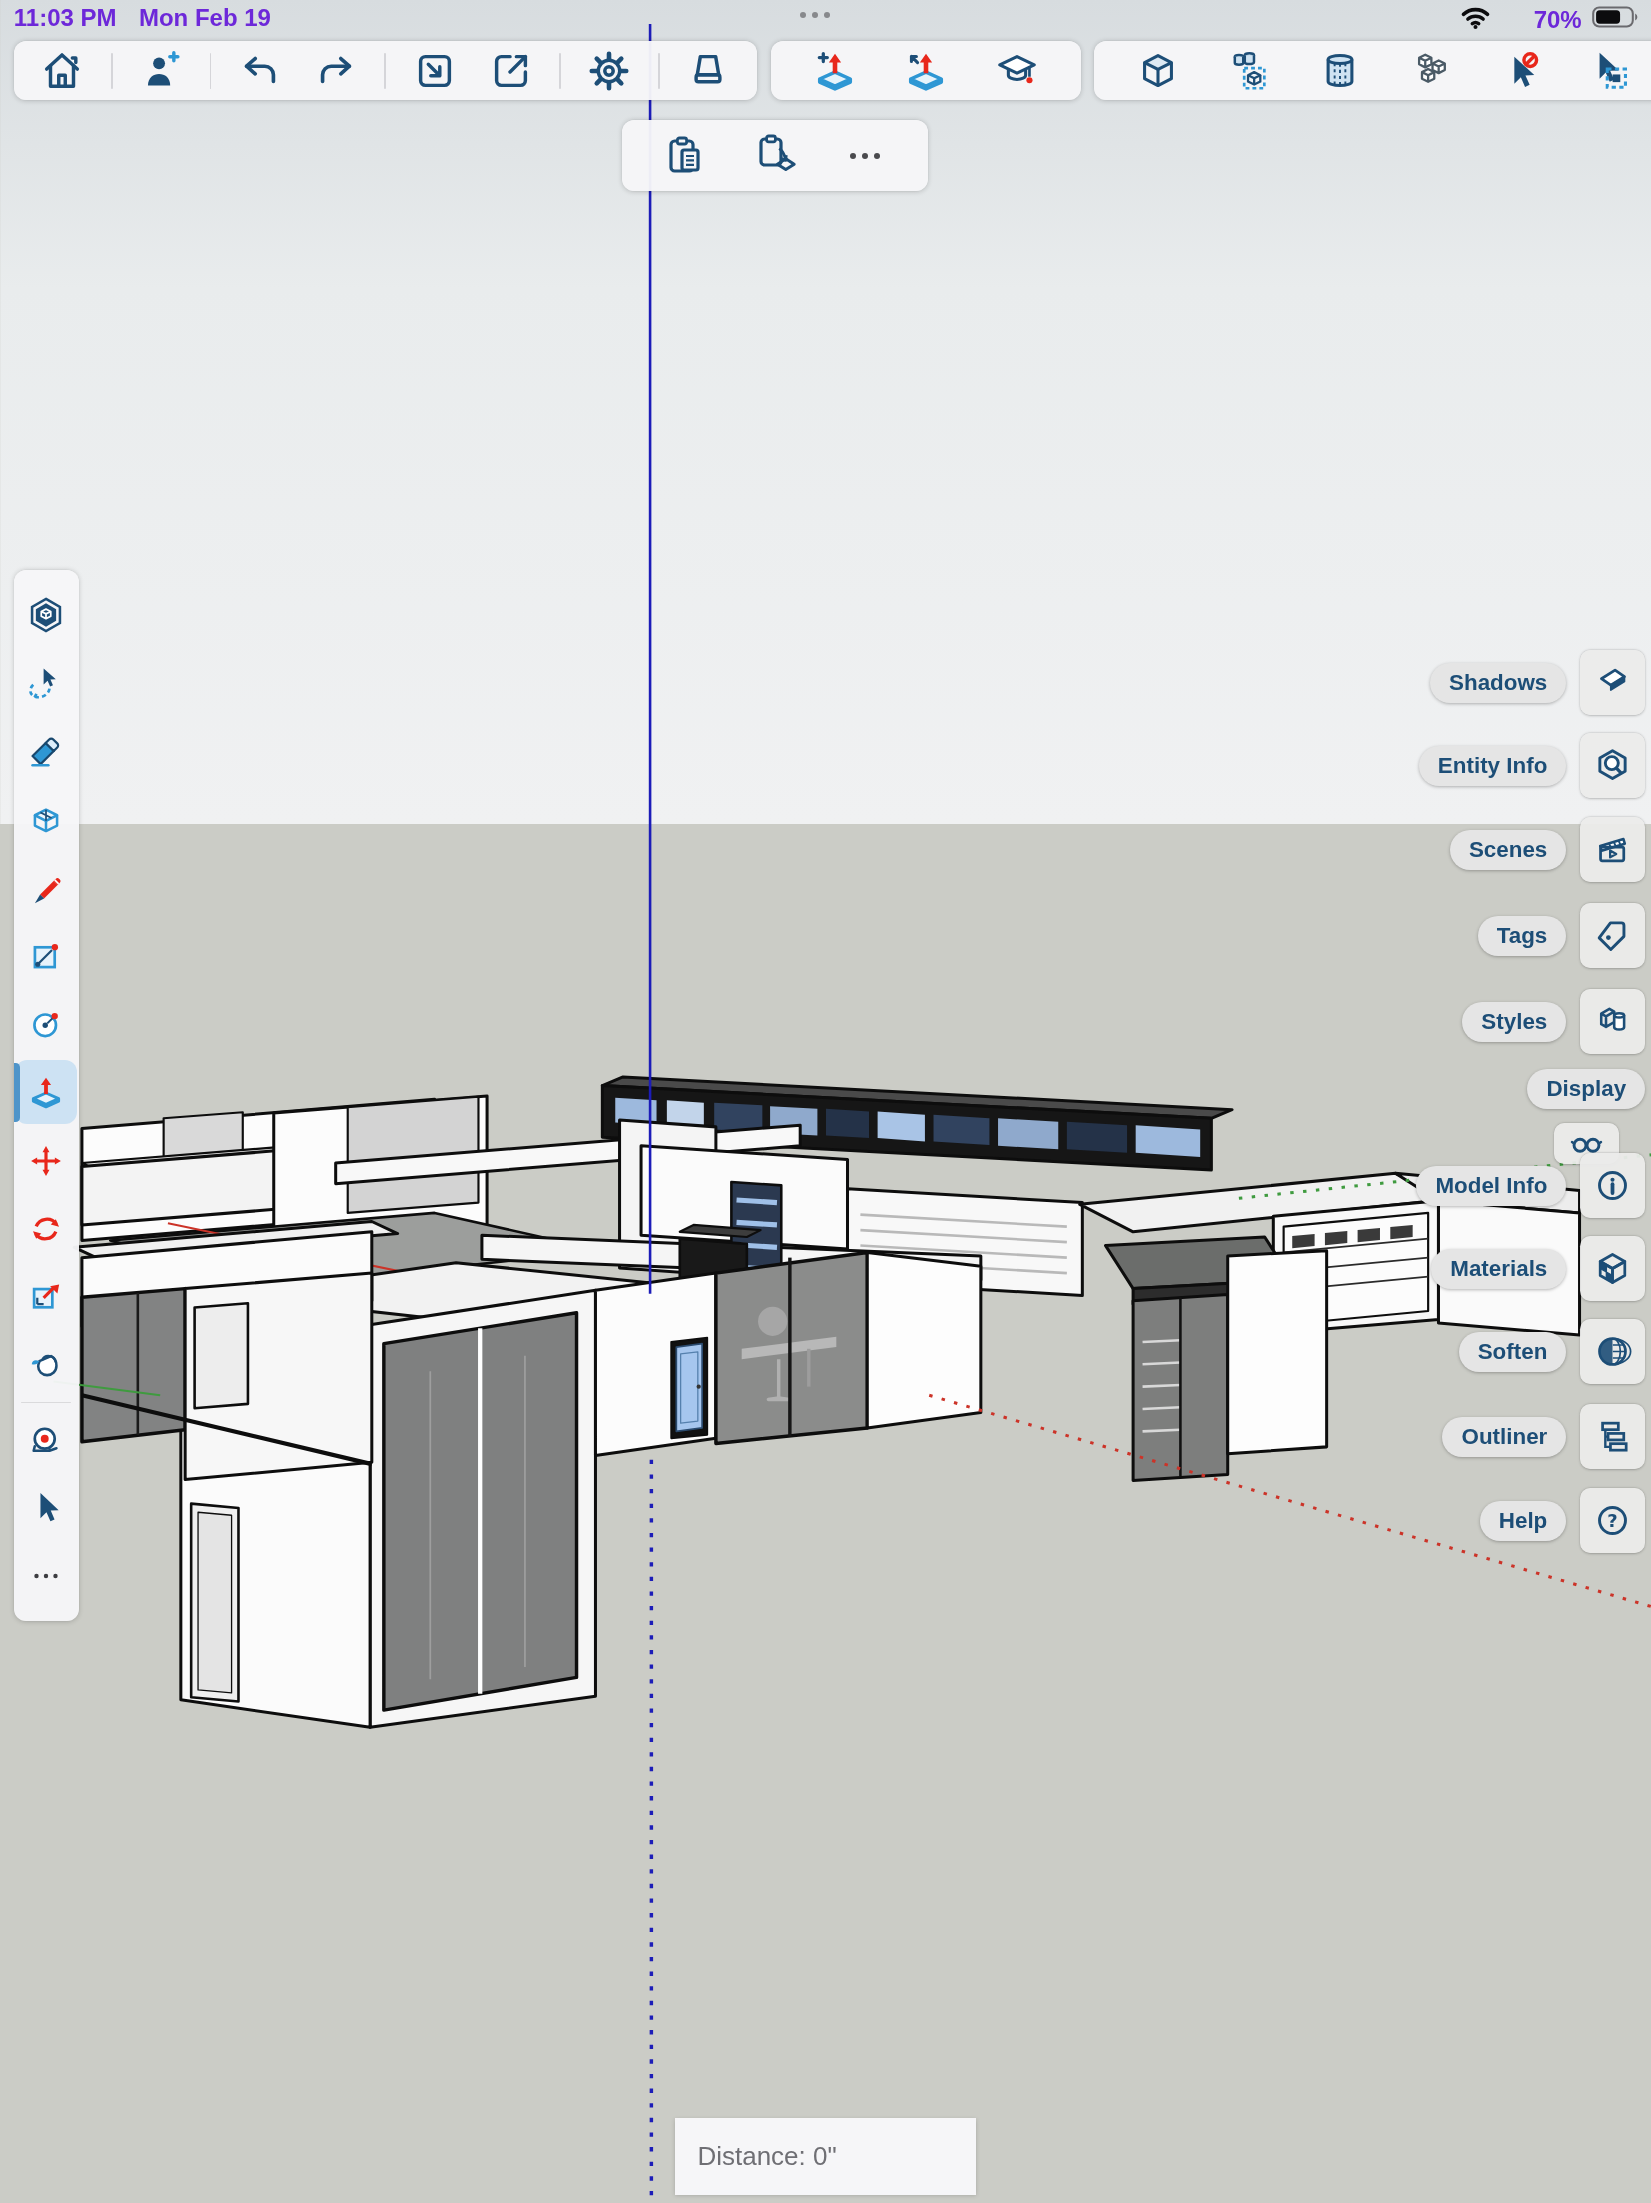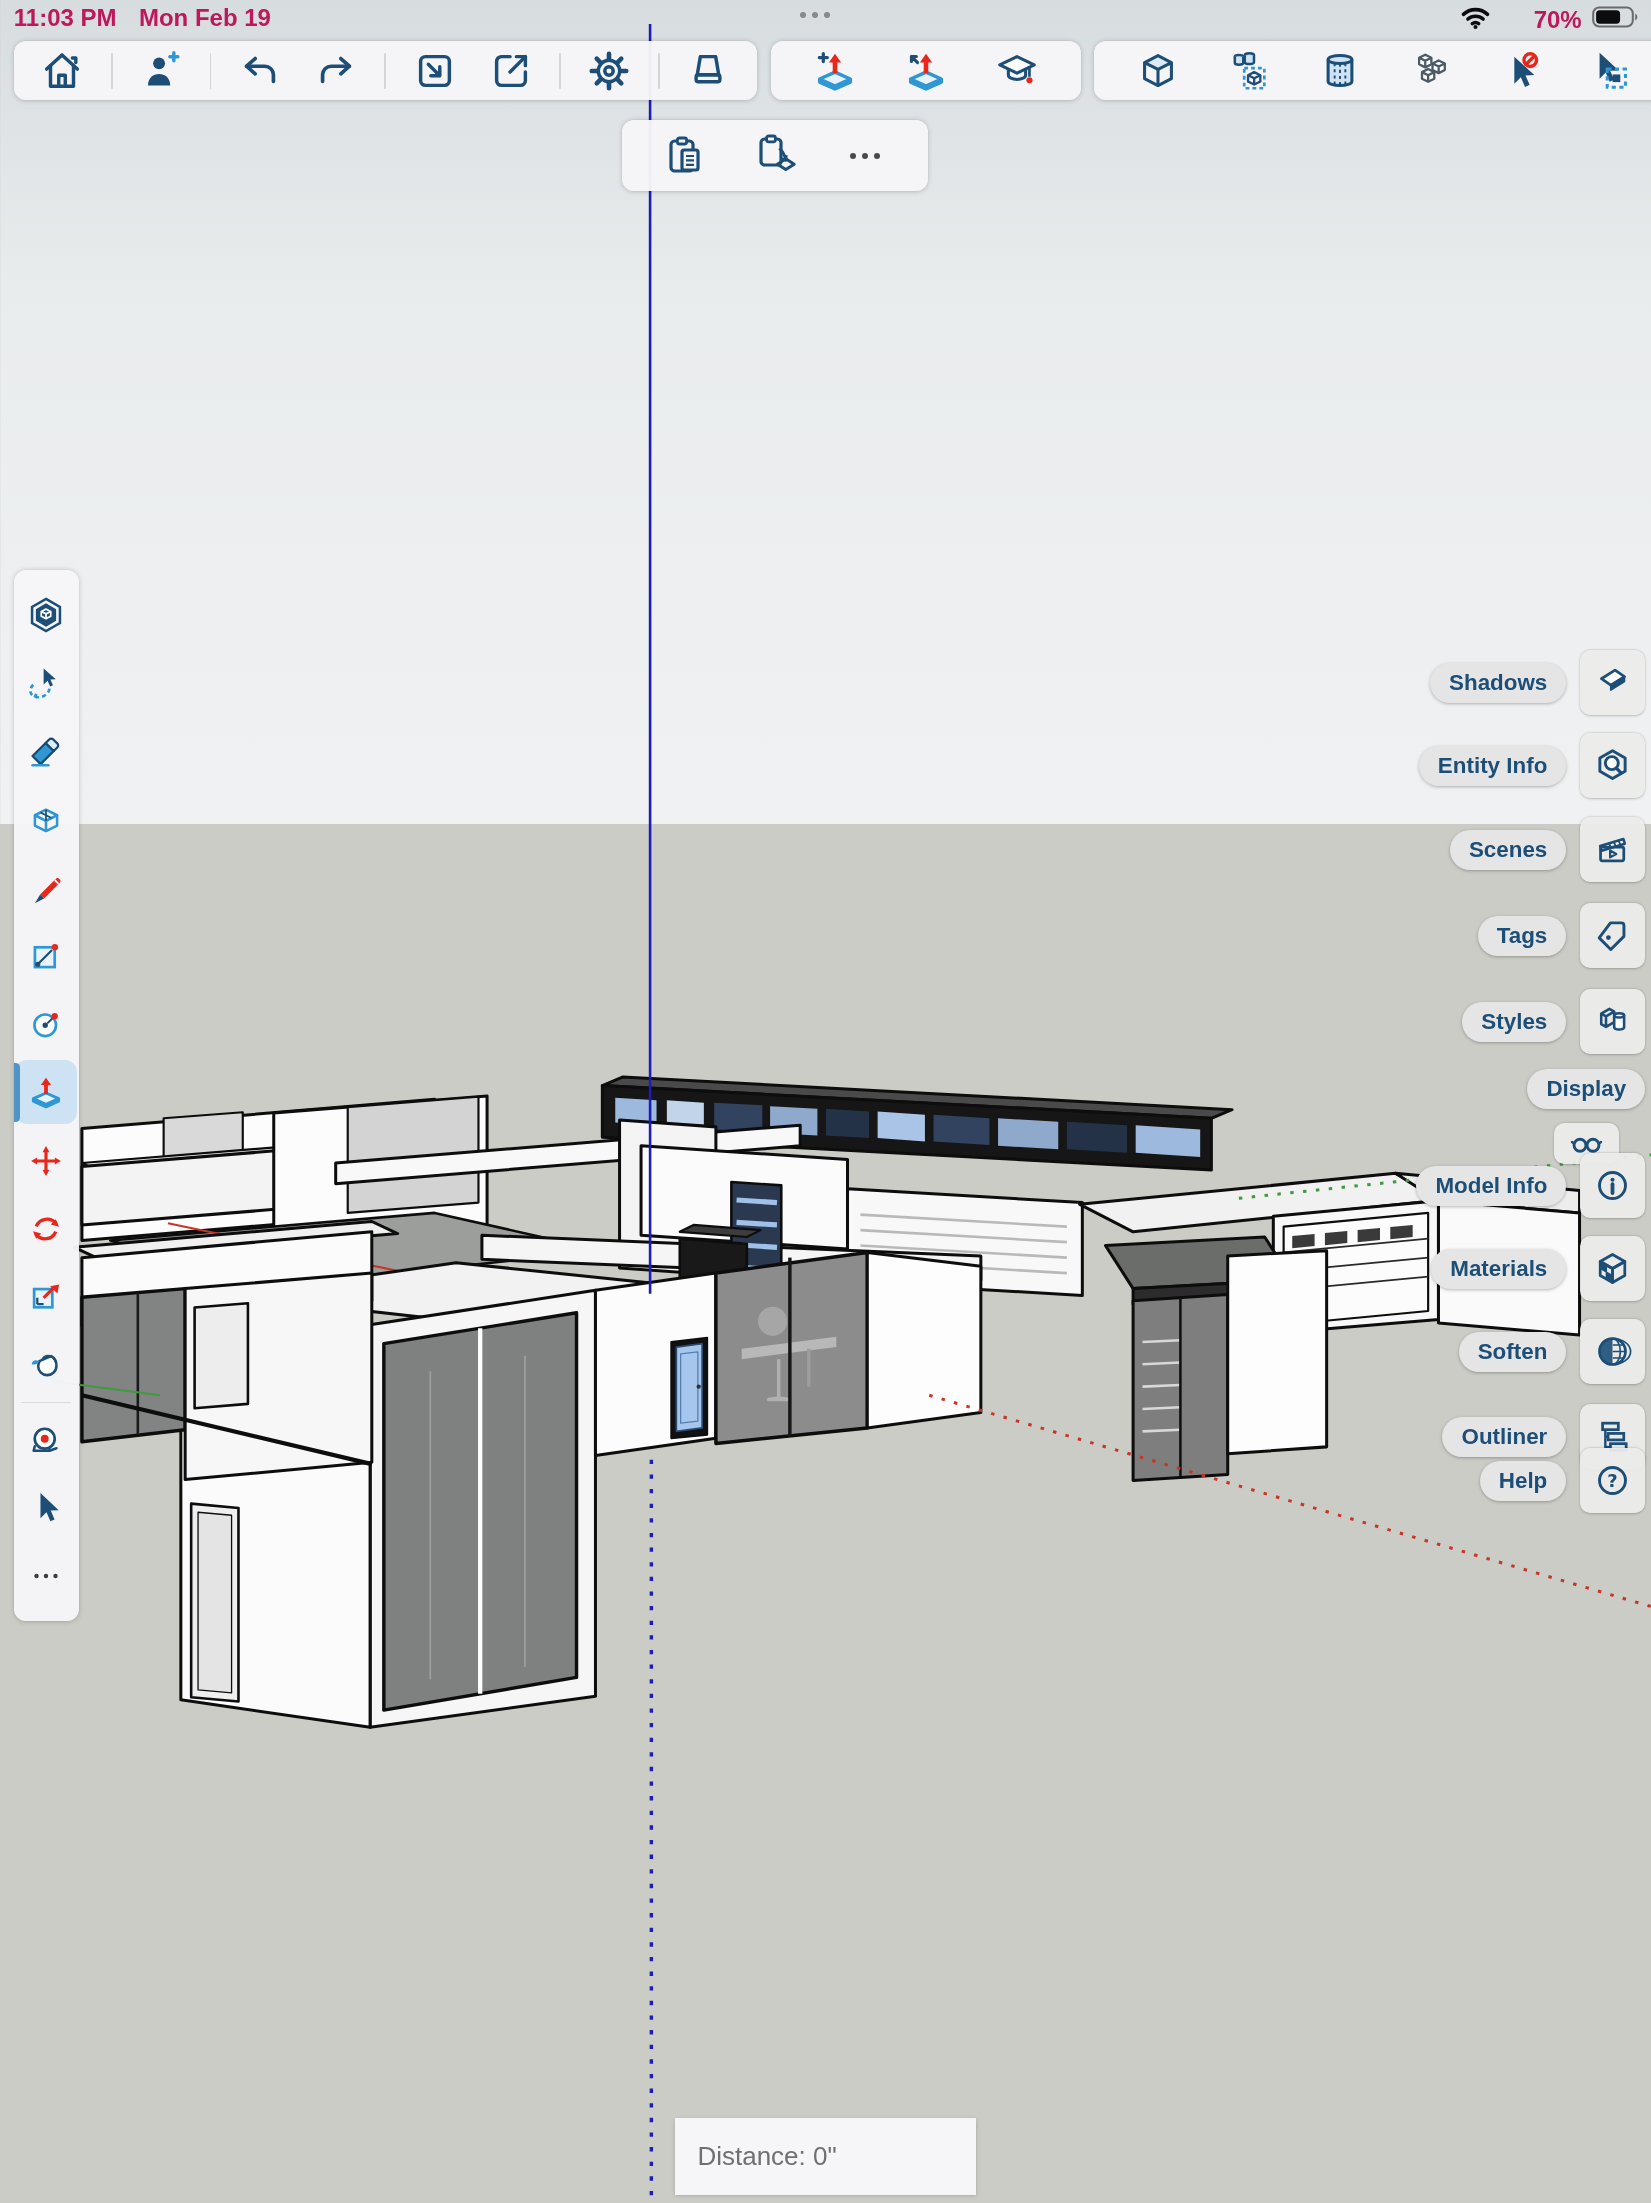--- a/index.html
+++ b/index.html
@@ -6,21 +6,21 @@
   body{
     width:1652px;height:2203px;position:relative;overflow:hidden;
     font-family:"Liberation Sans","DejaVu Sans",sans-serif;
     -webkit-font-smoothing:antialiased;background:#cbccc6;
   }
   
   #canvas{position:absolute;inset:0;z-index:0;}
   #canvas svg{display:block;}
   
   .status-bar{position:absolute;top:0;left:0;right:0;height:38px;z-index:20;
-    display:flex;align-items:center;color:#be185d;font-size:24px;font-weight:700;}
+    display:flex;align-items:center;color:#6d28d9;font-size:24px;font-weight:700;}
   .sb-left{position:absolute;left:13.8px;top:4.3px;display:flex;gap:22.4px;align-items:center;}
   .sb-dots{position:absolute;left:800px;top:12px;display:flex;gap:6px;}
   .sb-dots i{width:6px;height:6px;border-radius:50%;background:#87898c;}
   .sb-right{position:absolute;right:12px;top:4.3px;display:flex;gap:10.3px;align-items:center;}
   
   .panel{position:absolute;background:rgba(246,246,248,0.96);border-radius:12px;
     box-shadow:0 0.9px 5.2px rgba(0,0,0,.18),0 0 0 0.4px rgba(0,0,0,.04);z-index:10;}
   .tb{top:41px;height:59px;display:flex;align-items:center;justify-content:space-evenly;}
   #tb-group1{left:13.8px;width:743px;}
   #tb-group2{left:771px;width:310px;}
@@ -603,21 +603,21 @@
   <span class="pill">Outliner</span>
   <div class="tile">
     <svg viewBox="0 0 24 24" fill="none" stroke="#1d4e77">
       <rect x="6.2" y="4.2" width="9.2" height="3.8" stroke-width="1.6"></rect>
       <rect x="9.4" y="10.2" width="9.2" height="3.8" stroke-width="1.6"></rect>
       <rect x="10.8" y="16.2" width="9.2" height="3.8" stroke-width="1.6"></rect>
       <path d="M7.8 8 V12.1 h1.6 M7.8 12.1 V18.1 h3" stroke-width="1.4"></path>
     </svg>
   </div>
 </div>
-<div class="rp-row" style="top:1448px;">
+<div class="rp-row" style="top:1488px;">
   <span class="pill">Help</span>
   <div class="tile">
     <svg viewBox="0 0 24 24">
       <circle cx="12" cy="12" r="7.6" fill="none" stroke="#1d4e77" stroke-width="1.7"></circle>
       <text x="12" y="15.8" font-size="10.5" font-weight="bold" text-anchor="middle" fill="#1d4e77" font-family="DejaVu Sans, sans-serif">?</text>
     </svg>
   </div>
 </div>
 
 <div id="distance-box">

